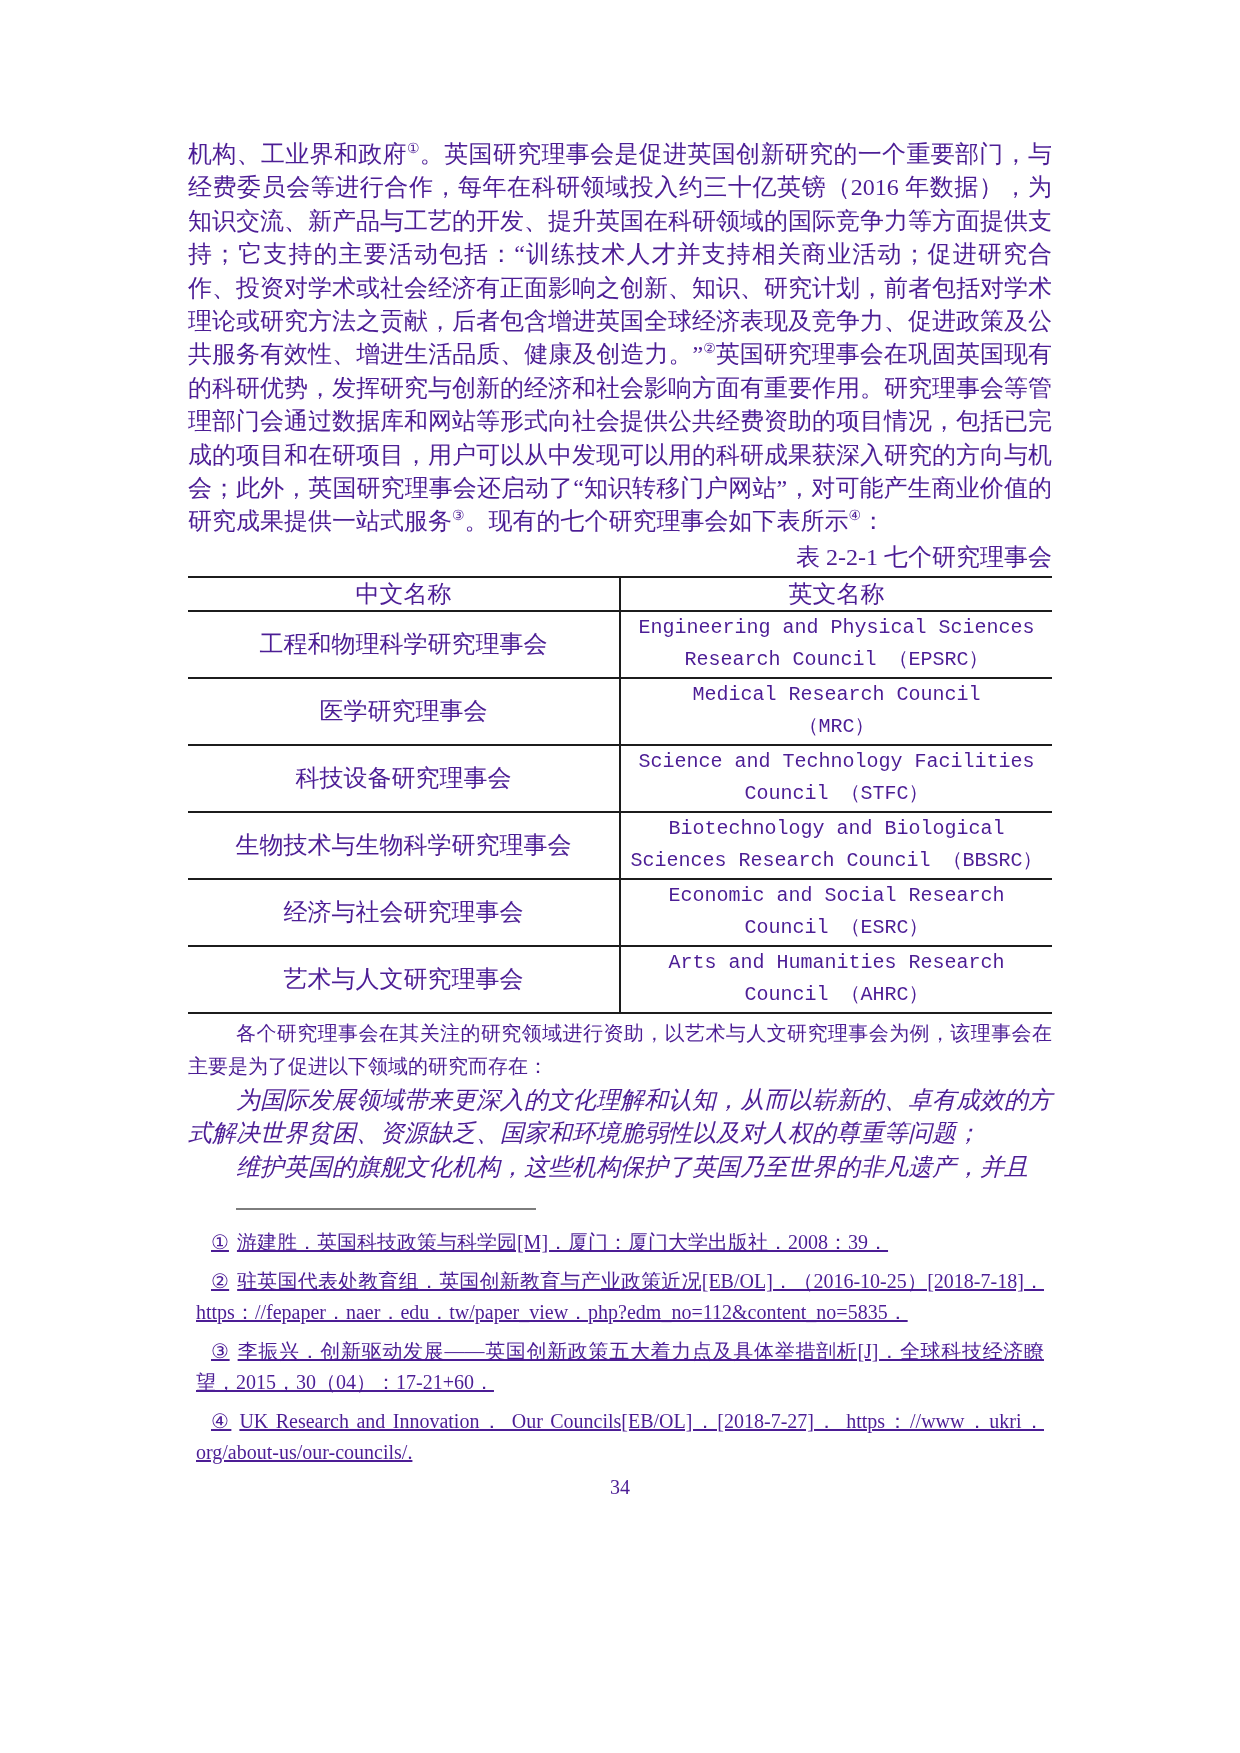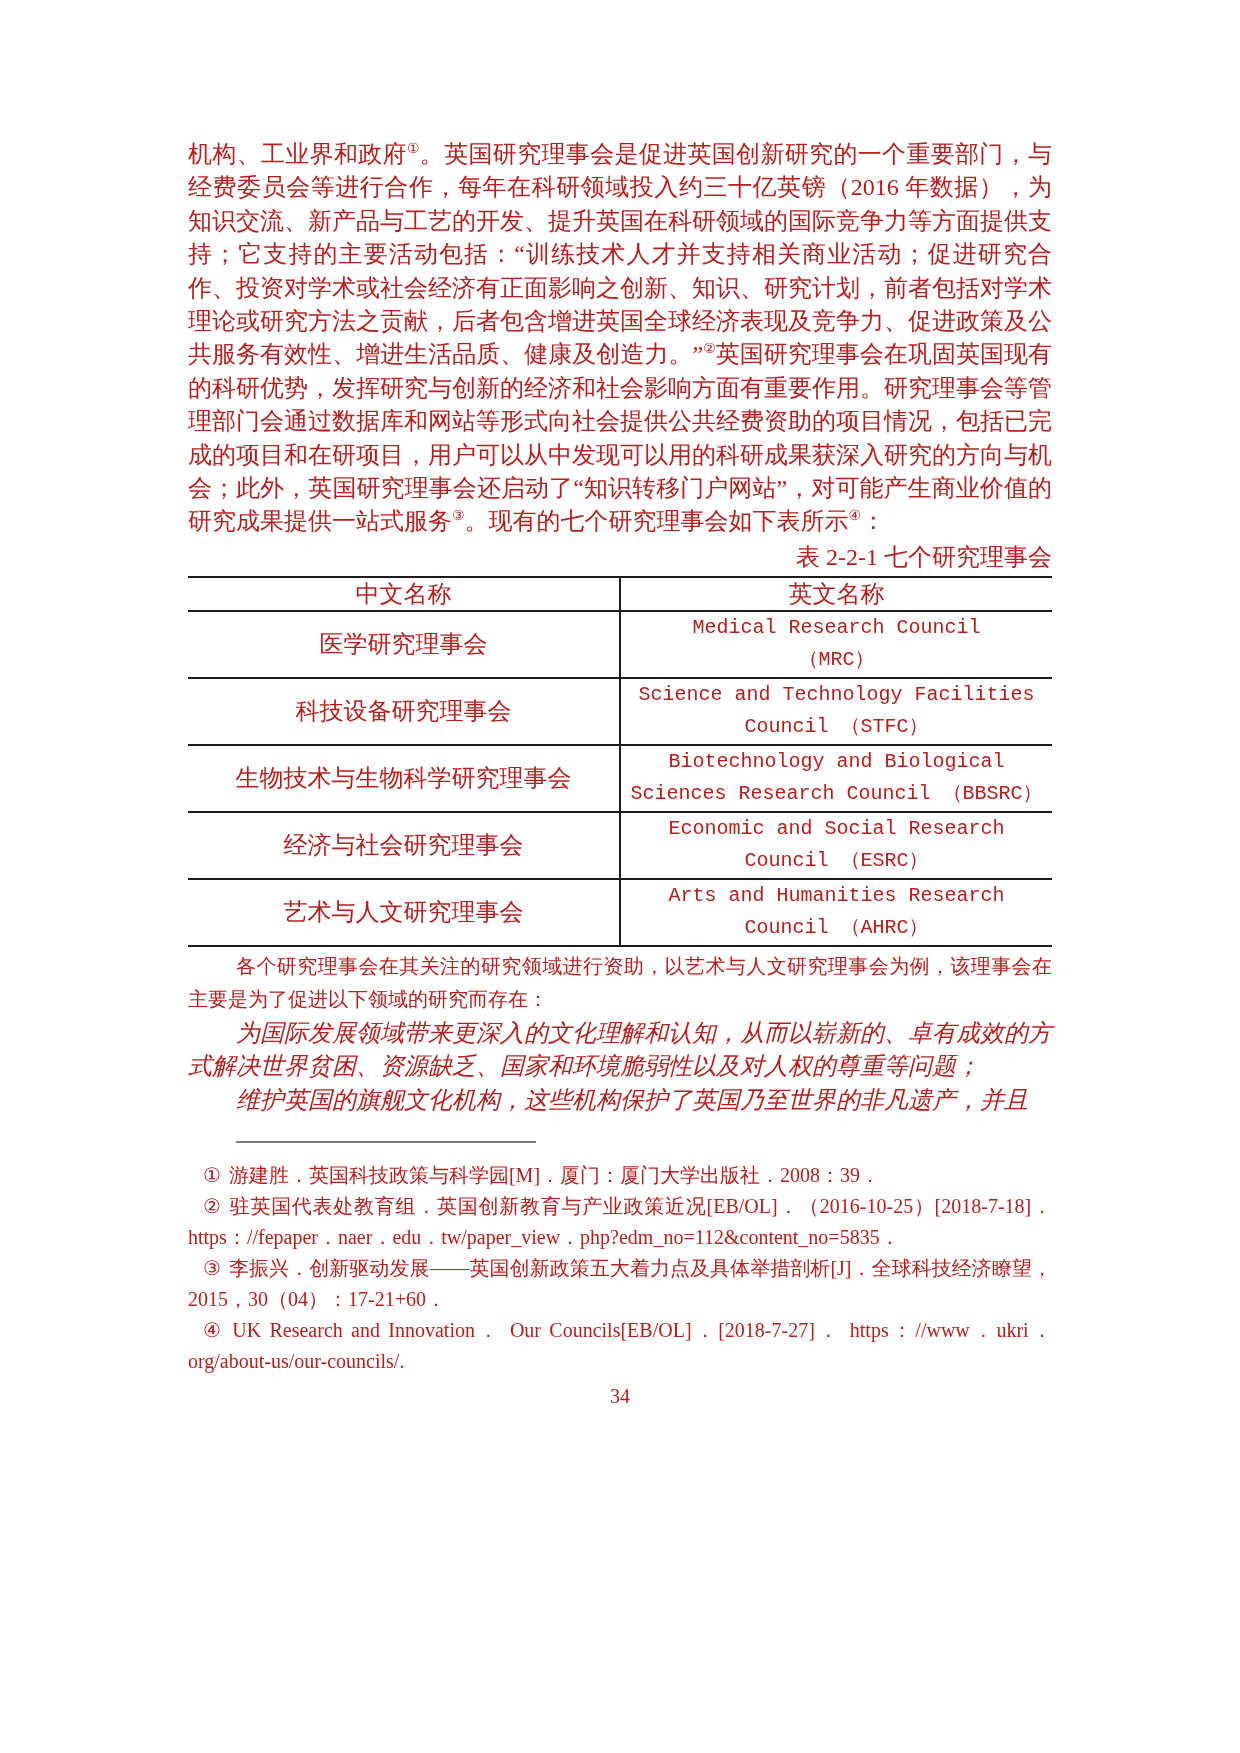--- a/index.html
+++ b/index.html
@@ -1,20 +1,20 @@
 <!DOCTYPE html>
 <html><head>
 <meta charset="utf-8">
 <style>
   html, body { margin:0; padding:0; background:#ffffff; }
   .page {
     position:relative;
     width:1240px; height:1753px;
     background:#ffffff;
-    color:#b91c1c;
+    color:#4c1d95;
     font-family:"Liberation Serif","DejaVu Serif",serif;
     overflow:hidden;
   }
   .content {
     position:absolute;
     left:188px; top:138px;
     width:864px;
   }
   .body-par {
     margin:0;
@@ -88,23 +88,24 @@
     width:300px; height:2px;
     background:#7d7d7d;
     margin-left:48px;
   }
   .footnotes {
     margin-top:17px;
     font-size:20px;
     line-height:31px;
   }
   .footnotes p {
-    margin:0;
+    margin:8px;
     text-indent:15px;
     text-align:justify;
+    text-decoration:underline;
   }
   .fn-num { margin-right:8px; }
   .page-number {
     margin-top:8px;
     text-align:center;
     font-size:20px;
   }
 </style>
 </head>
 <body>
@@ -114,20 +115,27 @@
 
     <p class="body-par"><span>机构、工业界和政府</span><sup class="fnref">①</sup><span>。英国研究理事会是促进英国创新研究的一个重要部门，与经费委员会等进行合作，每年在科研领域投入约三十亿英镑（2016 年数据），为知识交流、新产品与工艺的开发、提升英国在科研领域的国际竞争力等方面提供支持；它支持的主要活动包括：“训练技术人才并支持相关商业活动；促进研究合作、投资对学术或社会经济有正面影响之创新、知识、研究计划，前者包括对学术理论或研究方法之贡献，后者包含增进英国全球经济表现及竞争力、促进政策及公共服务有效性、增进生活品质、健康及创造力。”</span><sup class="fnref">②</sup><span>英国研究理事会在巩固英国现有的科研优势，发挥研究与创新的经济和社会影响方面有重要作用。研究理事会等管理部门会通过数据库和网站等形式向社会提供公共经费资助的项目情况，包括已完成的项目和在研项目，用户可以从中发现可以用的科研成果获深入研究的方向与机会；此外，英国研究理事会还启动了“知识转移门户网站”，对可能产生商业价值的研究成果提供一站式服务</span><sup class="fnref">③</sup><span>。现有的七个研究理事会如下表所示</span><sup class="fnref">④</sup><span>：</span></p>
 
     <div class="caption">表 2-2-1 七个研究理事会</div>
 
     <table class="councils">
       <tbody>
           <tr>
         <th class="cn-col">中文名称</th>
         <th>英文名称</th>
+      </tr>
+      <tr>
+        <td class="cn-cell">工程和物理科学研究理事会</td>
+        <td class="en-cell">
+          <div>Engineering and Physical Sciences</div>
+          <div>Research Council （EPSRC）</div>
+        </td>
       </tr>
       <tr>
         <td class="cn-cell">医学研究理事会</td>
         <td class="en-cell">
           <div>Medical Research Council</div>
           <div>（MRC）</div>
         </td>
       </tr>
       <tr>
         <td class="cn-cell">科技设备研究理事会</td>

